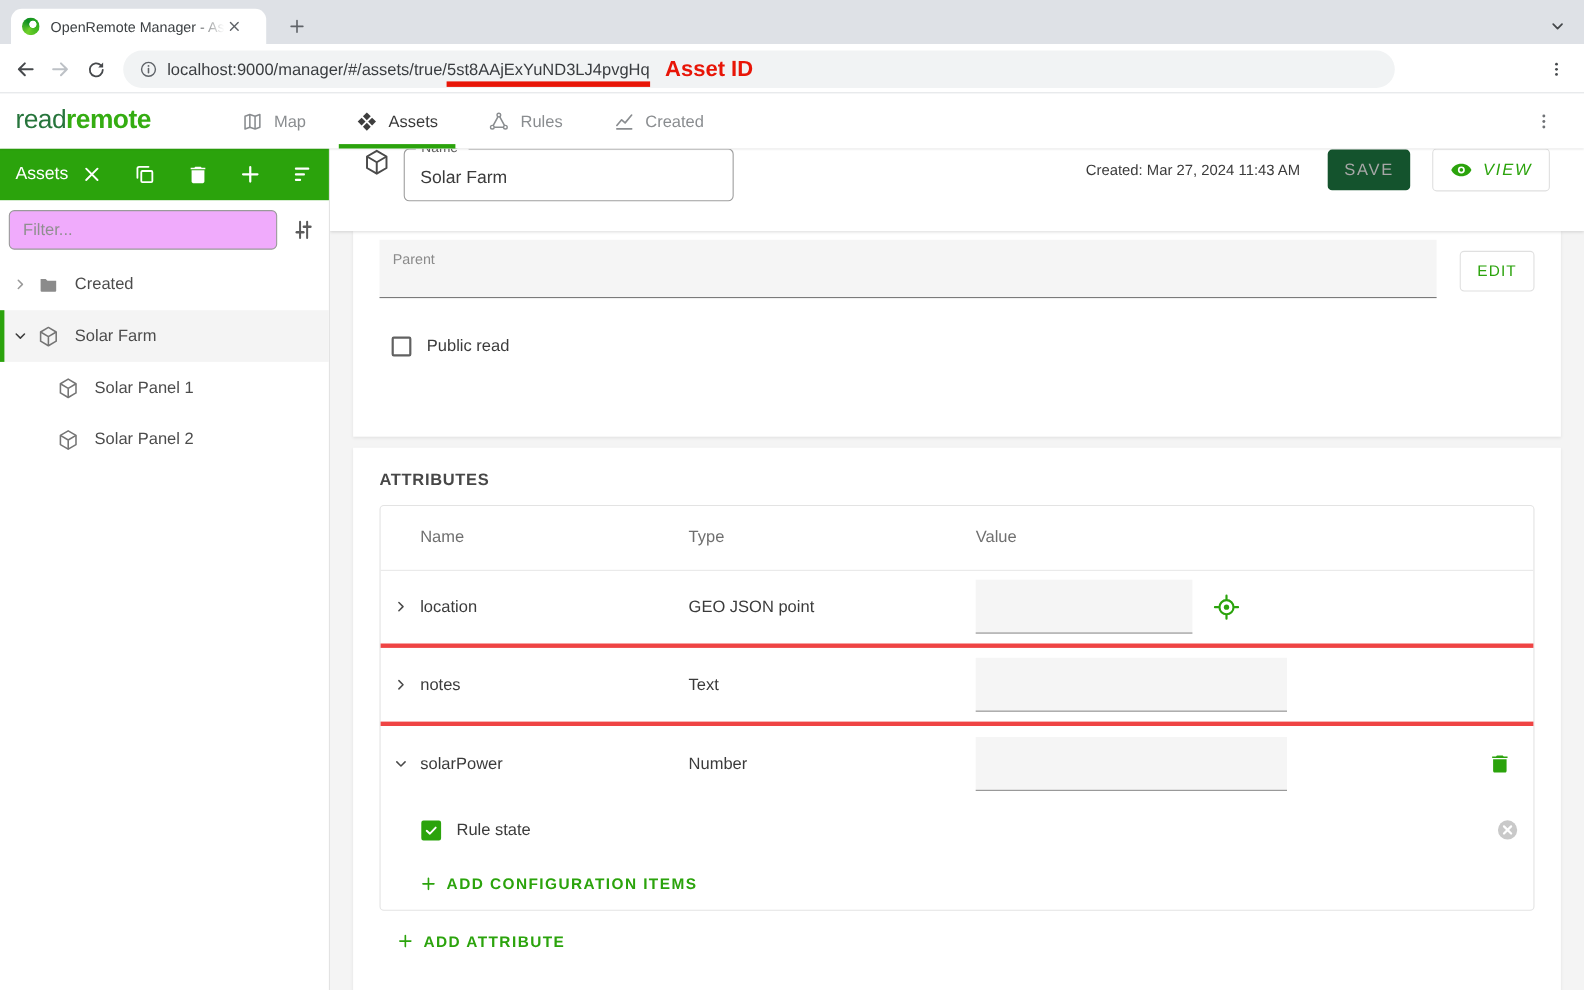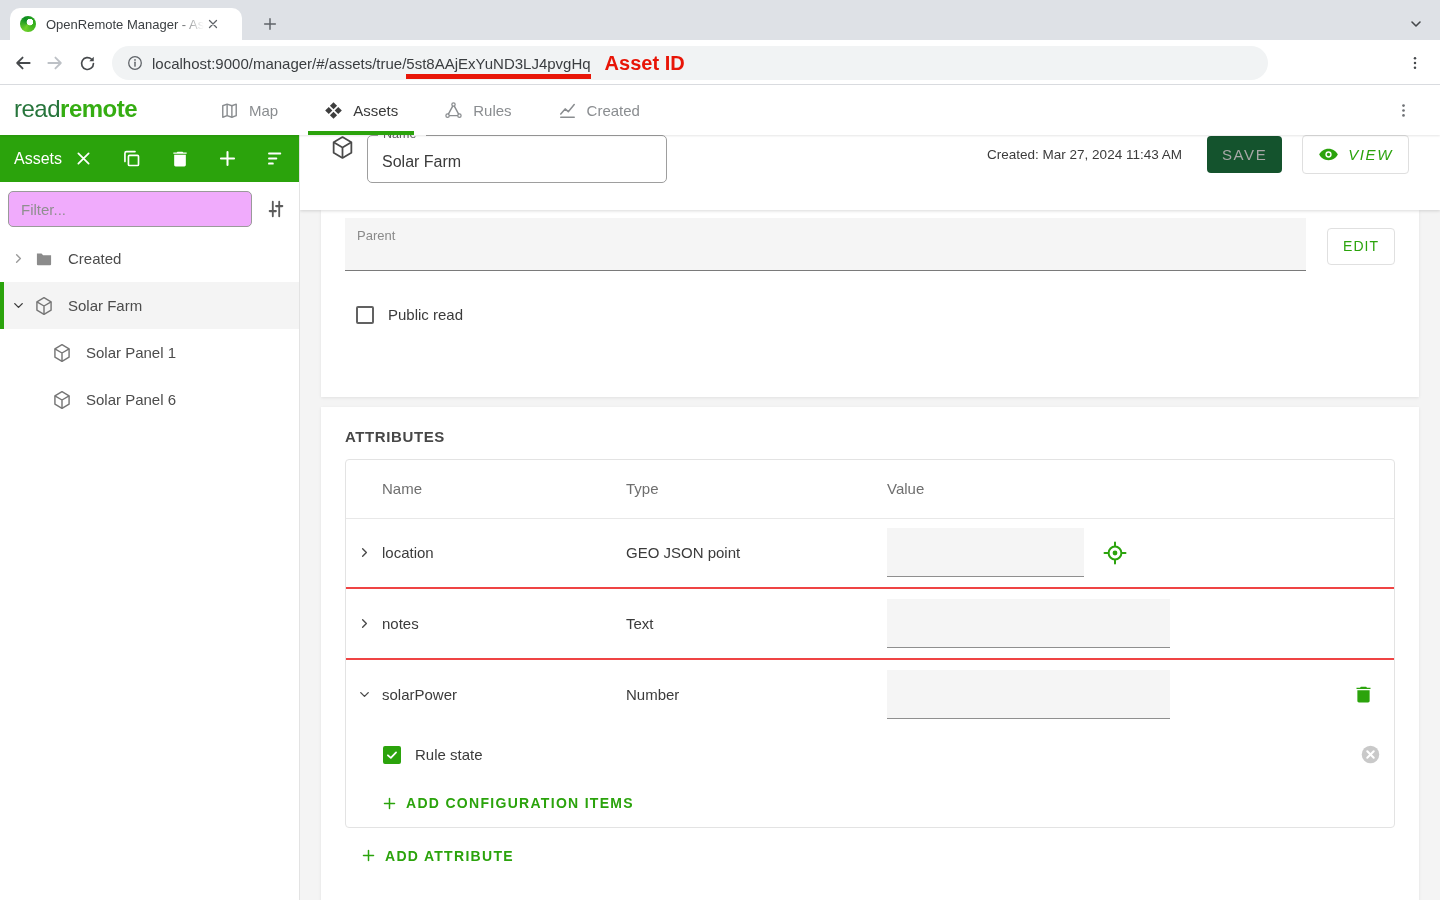--- a/index.html
+++ b/index.html
@@ -132,21 +132,21 @@
     align-items:center; justify-content:center; }
   .public-row .cb-label, .rule-row .cb-label { margin-left:14px; font-size:15px; color:#3B3B3B; }
 
   .card.attrs { margin-top:10px; padding:21px 24px 18px 24px; }
   .attrs-title { font-size:15px; font-weight:bold; letter-spacing:0.6px; color:#474747; }
   .attr-table { margin-top:14px; border:1px solid #E3E3E3; border-radius:4px; }
   .attr-grid { display:grid; grid-template-columns:36px 244px 261px 1fr; align-items:center; }
   .attr-head { height:59px; border-bottom:1px solid #E8E8E8; }
   .attr-head .th { font-size:15px; color:#6F6F6F; }
   .attr-row { position:relative; }
-  .attr-row.bordered { border-bottom:2px solid #ef4444; }
+  .attr-row.bordered { border-bottom:4px solid #ef4444; }
   .row-chevron { justify-self:center; color:#4A4A4A; cursor:pointer; }
   .attr-name, .attr-type { font-size:15px; color:#3B3B3B; }
   .filled-input { background:#F5F5F5; border:none; border-bottom:1px solid #8F8F8F;
     height:49px; outline:none; font-size:15px; color:#3B3B3B; padding:0 10px; }
   .value-cell { display:flex; align-items:center; }
   .gps-btn { border:none; background:transparent; color:#2BA30C; margin-left:18px;
     width:26px; height:26px; display:flex; align-items:center; justify-content:center; }
   .row-action { position:absolute; right:18px; top:50%; transform:translateY(-50%);
     border:none; background:transparent; width:26px; height:26px;
     display:flex; align-items:center; justify-content:center; }
@@ -360,21 +360,21 @@
         </span>
         <span class="tree-label">Solar Panel 1</span>
       </div>
       <div class="tree-row child">
         <span class="tree-icon">
           <svg width="20" height="20" viewBox="0 0 24 24">
               <path d="M12 2 L20.5 7 V17 L12 22 L3.5 17 V7 Z" stroke="currentColor" stroke-width="1.7" fill="none" stroke-linejoin="round"></path>
               <path d="M12 22 V12 M12 12 L3.5 7 M12 12 L20.5 7" stroke="currentColor" stroke-width="1.7" fill="none" stroke-linejoin="round"></path>
             </svg>
         </span>
-        <span class="tree-label">Solar Panel 6</span>
+        <span class="tree-label">Solar Panel 2</span>
       </div>
     </div>
   </div>
 
   <div class="main">
     <div class="asset-topbar">
       <span class="topbar-cube">
         <svg width="25" height="25" viewBox="0 0 24 24">
             <path d="M12 2 L20.5 7 V17 L12 22 L3.5 17 V7 Z" stroke="currentColor" stroke-width="1.7" fill="none" stroke-linejoin="round"></path>
             <path d="M12 22 V12 M12 12 L3.5 7 M12 12 L20.5 7" stroke="currentColor" stroke-width="1.7" fill="none" stroke-linejoin="round"></path>

